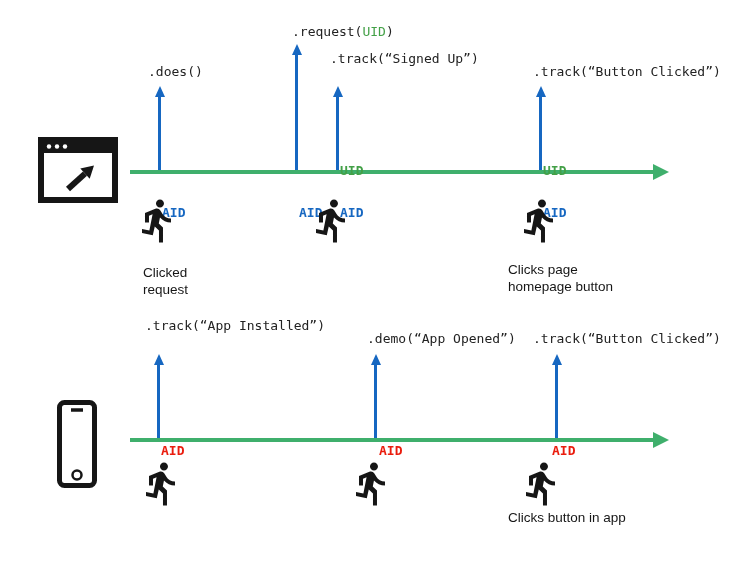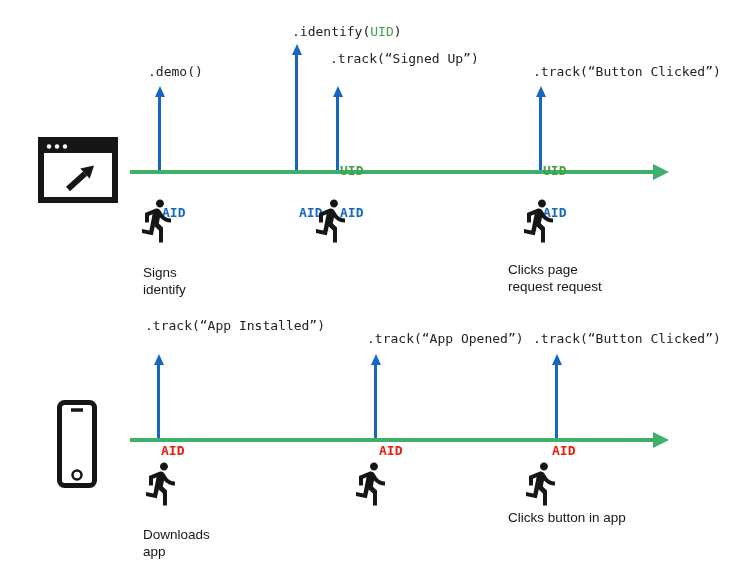--- a/index.html
+++ b/index.html
@@ -39,30 +39,30 @@
       <circle cx="19" cy="9.5" r="2.2" fill="#ffffff"></circle>
       <circle cx="27" cy="9.5" r="2.2" fill="#ffffff"></circle>
       <line x1="30" y1="52" x2="47" y2="36.6" stroke="#161616" stroke-width="6"></line>
       <path d="M56 28.6 L51.7 41.8 L42.3 31.4 Z" fill="#161616"></path>
     </svg>
   </div>
 
   <div class="timeline" style="left:130px;top:170px;width:524px"></div>
 
   <div>
-    <div class="code" style="left:148px;top:64px"><span>.demo()</span><span class="hl"></span><span></span></div>
+    <div class="code" style="left:148px;top:64px"><span>.does()</span><span class="hl"></span><span></span></div>
     <div class="varrow" style="left:158px;top:96px;height:74px"></div>
     <div class="ids" style="left:162px;top:150px">
       <div class="uid"></div>
       <div class="aid-web">AID</div>
     </div>
   </div>
 
   <div>
-    <div class="code" style="left:292px;top:24px"><span>.identify(</span><span class="hl">UID</span><span>)</span></div>
+    <div class="code" style="left:292px;top:24px"><span>.request(</span><span class="hl">UID</span><span>)</span></div>
     <div class="varrow" style="left:295px;top:54px;height:116px"></div>
     <div class="ids" style="left:299px;top:150px">
       <div class="uid"></div>
       <div class="aid-web">AID</div>
     </div>
   </div>
 
   <div>
     <div class="code" style="left:330px;top:51px"><span>.track(“Signed Up”)</span><span class="hl"></span><span></span></div>
     <div class="varrow" style="left:336px;top:96px;height:74px"></div>
@@ -80,38 +80,38 @@
       <div class="aid-web">AID</div>
     </div>
   </div>
 
   <div class="person" style="left:142px;top:198px">
     <svg width="31" height="46" viewBox="4.5 1 15.5 22.5">
         <path fill="#161616" d="M13.49 5.48c1.1 0 2-.9 2-2s-.9-2-2-2-2 .9-2 2 .9 2 2 2zm-3.6 13.9l1-4.4 2.1 2v6h2v-7.5l-2.1-2 .6-3c1.3 1.5 3.3 2.5 5.5 2.5v-2c-1.9 0-3.5-1-4.3-2.4l-1-1.6c-.4-.6-1-1-1.7-1-.3 0-.5.1-.8.1l-5.2 2.2v4.7h2v-3.4l1.8-.7-1.6 8.1-4.9-1-.4 2 7 1.4z"></path>
       </svg>
   </div>
   <div class="actor-label" style="left:143px;top:264px">
-    <div>Signs</div>
-    <div>identify</div>
+    <div>Clicked</div>
+    <div>request</div>
   </div>
 
   <div class="person" style="left:316px;top:198px">
     <svg width="31" height="46" viewBox="4.5 1 15.5 22.5">
         <path fill="#161616" d="M13.49 5.48c1.1 0 2-.9 2-2s-.9-2-2-2-2 .9-2 2 .9 2 2 2zm-3.6 13.9l1-4.4 2.1 2v6h2v-7.5l-2.1-2 .6-3c1.3 1.5 3.3 2.5 5.5 2.5v-2c-1.9 0-3.5-1-4.3-2.4l-1-1.6c-.4-.6-1-1-1.7-1-.3 0-.5.1-.8.1l-5.2 2.2v4.7h2v-3.4l1.8-.7-1.6 8.1-4.9-1-.4 2 7 1.4z"></path>
       </svg>
   </div>
 
   <div class="person" style="left:524px;top:198px">
     <svg width="31" height="46" viewBox="4.5 1 15.5 22.5">
         <path fill="#161616" d="M13.49 5.48c1.1 0 2-.9 2-2s-.9-2-2-2-2 .9-2 2 .9 2 2 2zm-3.6 13.9l1-4.4 2.1 2v6h2v-7.5l-2.1-2 .6-3c1.3 1.5 3.3 2.5 5.5 2.5v-2c-1.9 0-3.5-1-4.3-2.4l-1-1.6c-.4-.6-1-1-1.7-1-.3 0-.5.1-.8.1l-5.2 2.2v4.7h2v-3.4l1.8-.7-1.6 8.1-4.9-1-.4 2 7 1.4z"></path>
       </svg>
   </div>
   <div class="actor-label" style="left:508px;top:261px">
     <div>Clicks page</div>
-    <div>request request</div>
+    <div>homepage button</div>
   </div>
 
   <div class="device" style="left:56px;top:399px">
     <svg width="42" height="90" viewBox="0 0 42 90">
       <rect x="3.5" y="3.5" width="35" height="83" rx="5" fill="none" stroke="#161616" stroke-width="5"></rect>
       <line x1="15" y1="11" x2="27" y2="11" stroke="#161616" stroke-width="3.5"></line>
       <circle cx="21" cy="76" r="4.5" fill="none" stroke="#161616" stroke-width="2.5"></circle>
     </svg>
   </div>
 
@@ -119,43 +119,39 @@
 
   <div>
     <div class="code" style="left:145px;top:318px"><span>.track(“App Installed”)</span><span class="hl"></span><span></span></div>
     <div class="varrow" style="left:157px;top:364px;height:74px"></div>
     <div class="ids" style="left:161px;top:416px">
       <div class="aid-mobile">AID</div>
     </div>
   </div>
 
   <div>
-    <div class="code" style="left:367px;top:331px"><span>.track(“App Opened”)</span><span class="hl"></span><span></span></div>
+    <div class="code" style="left:367px;top:331px"><span>.demo(“App Opened”)</span><span class="hl"></span><span></span></div>
     <div class="varrow" style="left:374px;top:364px;height:74px"></div>
     <div class="ids" style="left:379px;top:416px">
       <div class="aid-mobile">AID</div>
     </div>
   </div>
 
   <div>
     <div class="code" style="left:533px;top:331px"><span>.track(“Button Clicked”)</span><span class="hl"></span><span></span></div>
     <div class="varrow" style="left:555px;top:364px;height:74px"></div>
     <div class="ids" style="left:552px;top:416px">
       <div class="aid-mobile">AID</div>
     </div>
   </div>
 
   <div class="person" style="left:146px;top:461px">
     <svg width="31" height="46" viewBox="4.5 1 15.5 22.5">
         <path fill="#161616" d="M13.49 5.48c1.1 0 2-.9 2-2s-.9-2-2-2-2 .9-2 2 .9 2 2 2zm-3.6 13.9l1-4.4 2.1 2v6h2v-7.5l-2.1-2 .6-3c1.3 1.5 3.3 2.5 5.5 2.5v-2c-1.9 0-3.5-1-4.3-2.4l-1-1.6c-.4-.6-1-1-1.7-1-.3 0-.5.1-.8.1l-5.2 2.2v4.7h2v-3.4l1.8-.7-1.6 8.1-4.9-1-.4 2 7 1.4z"></path>
       </svg>
-  </div>
-  <div class="actor-label" style="left:143px;top:526px">
-    <div>Downloads</div>
-    <div>app</div>
   </div>
 
   <div class="person" style="left:356px;top:461px">
     <svg width="31" height="46" viewBox="4.5 1 15.5 22.5">
         <path fill="#161616" d="M13.49 5.48c1.1 0 2-.9 2-2s-.9-2-2-2-2 .9-2 2 .9 2 2 2zm-3.6 13.9l1-4.4 2.1 2v6h2v-7.5l-2.1-2 .6-3c1.3 1.5 3.3 2.5 5.5 2.5v-2c-1.9 0-3.5-1-4.3-2.4l-1-1.6c-.4-.6-1-1-1.7-1-.3 0-.5.1-.8.1l-5.2 2.2v4.7h2v-3.4l1.8-.7-1.6 8.1-4.9-1-.4 2 7 1.4z"></path>
       </svg>
   </div>
 
   <div class="person" style="left:526px;top:461px">
     <svg width="31" height="46" viewBox="4.5 1 15.5 22.5">

